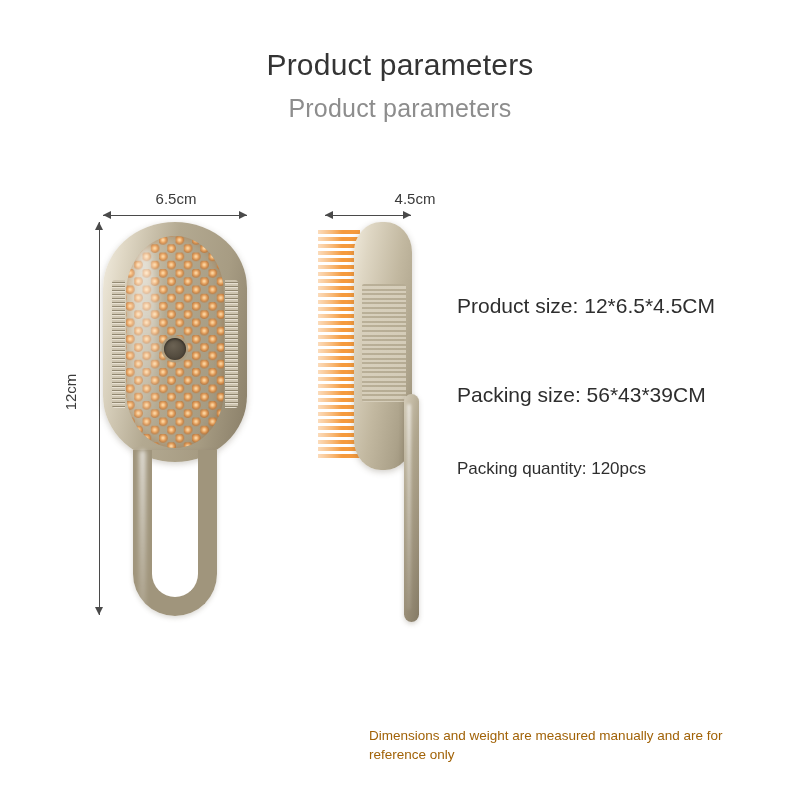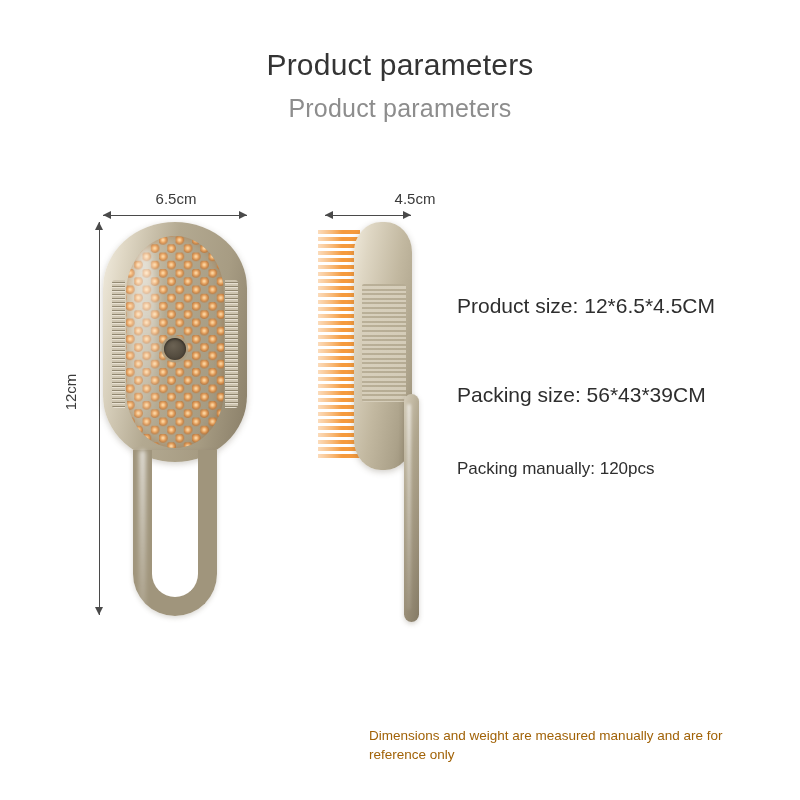--- a/index.html
+++ b/index.html
@@ -231,17 +231,17 @@
   <div class="side-view">
     <div class="sv-bristles"></div>
     <div class="sv-body"></div>
     <div class="sv-ridges"></div>
     <div class="sv-handle"></div>
     <div class="sv-handle-sheen"></div>
   </div>
 
   <div class="spec spec-1">Product size: 12*6.5*4.5CM</div>
   <div class="spec spec-2">Packing size: 56*43*39CM</div>
-  <div class="spec spec-3">Packing manually: 120pcs</div>
+  <div class="spec spec-3">Packing quantity: 120pcs</div>
 
   <div class="footnote">Dimensions and weight are measured manually and are for reference only</div>
 
 </div>
 
 </body></html>

